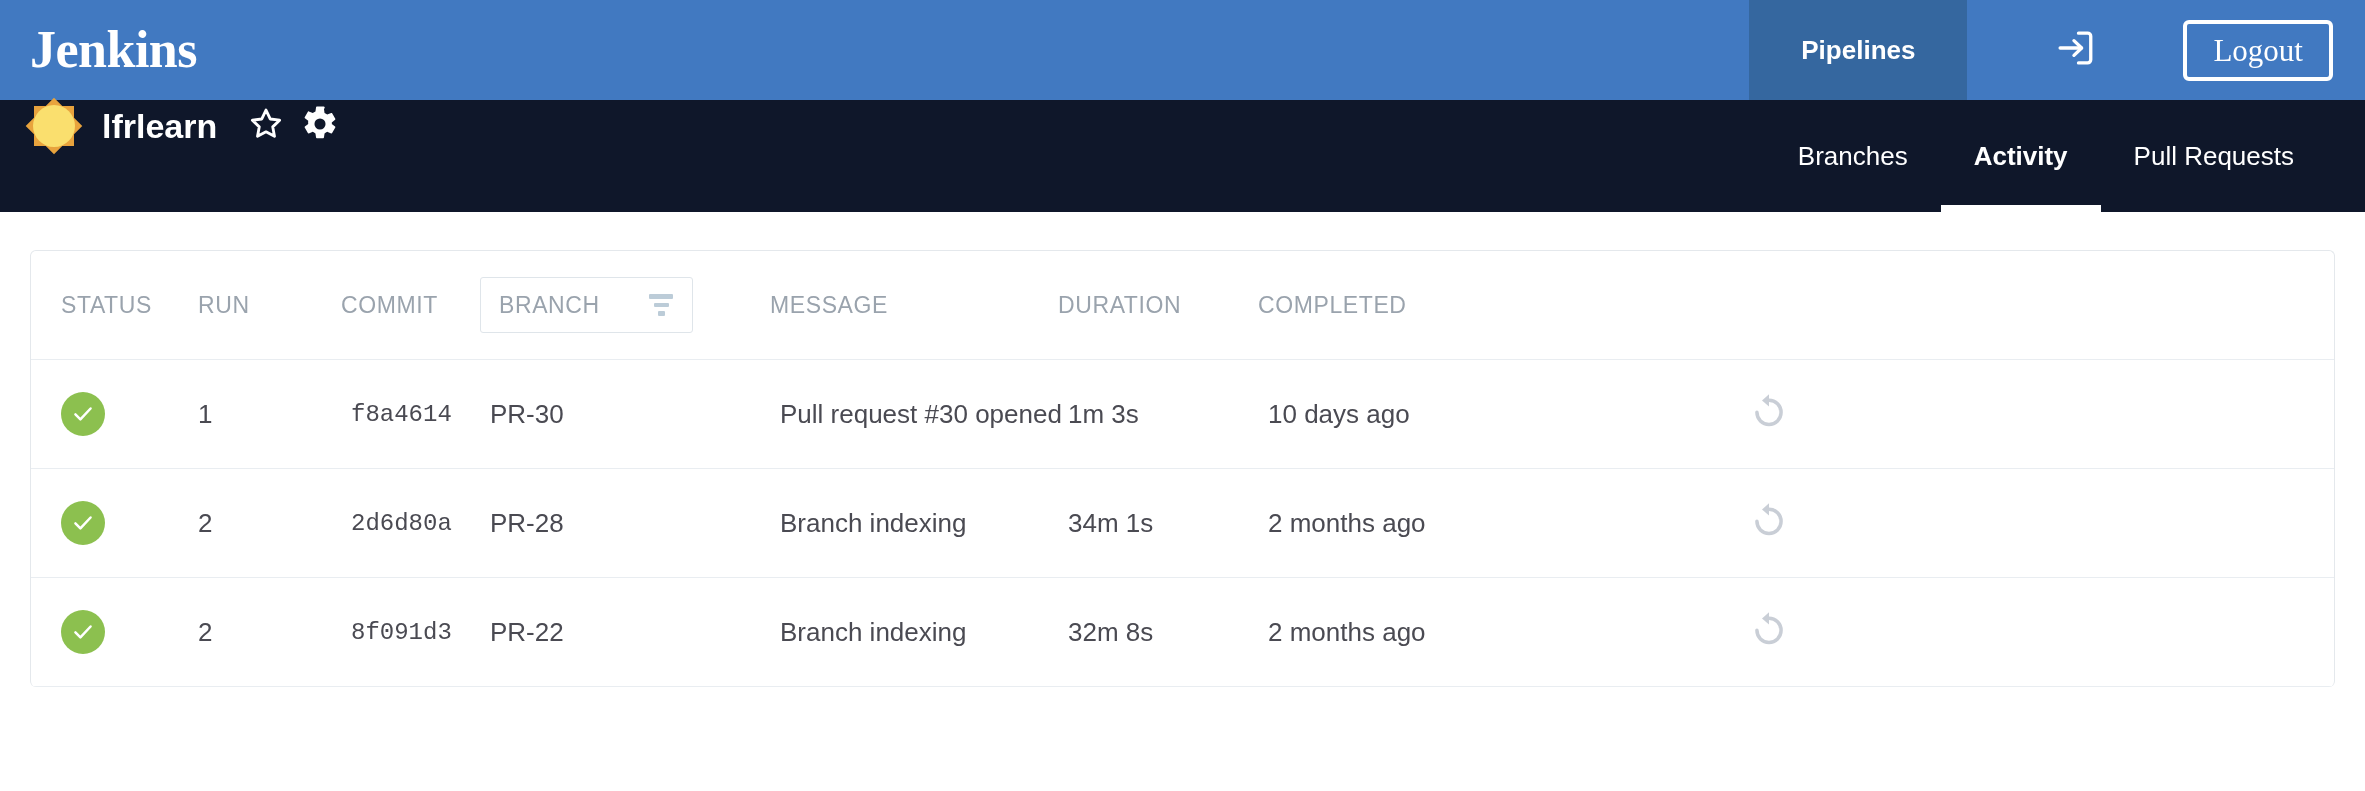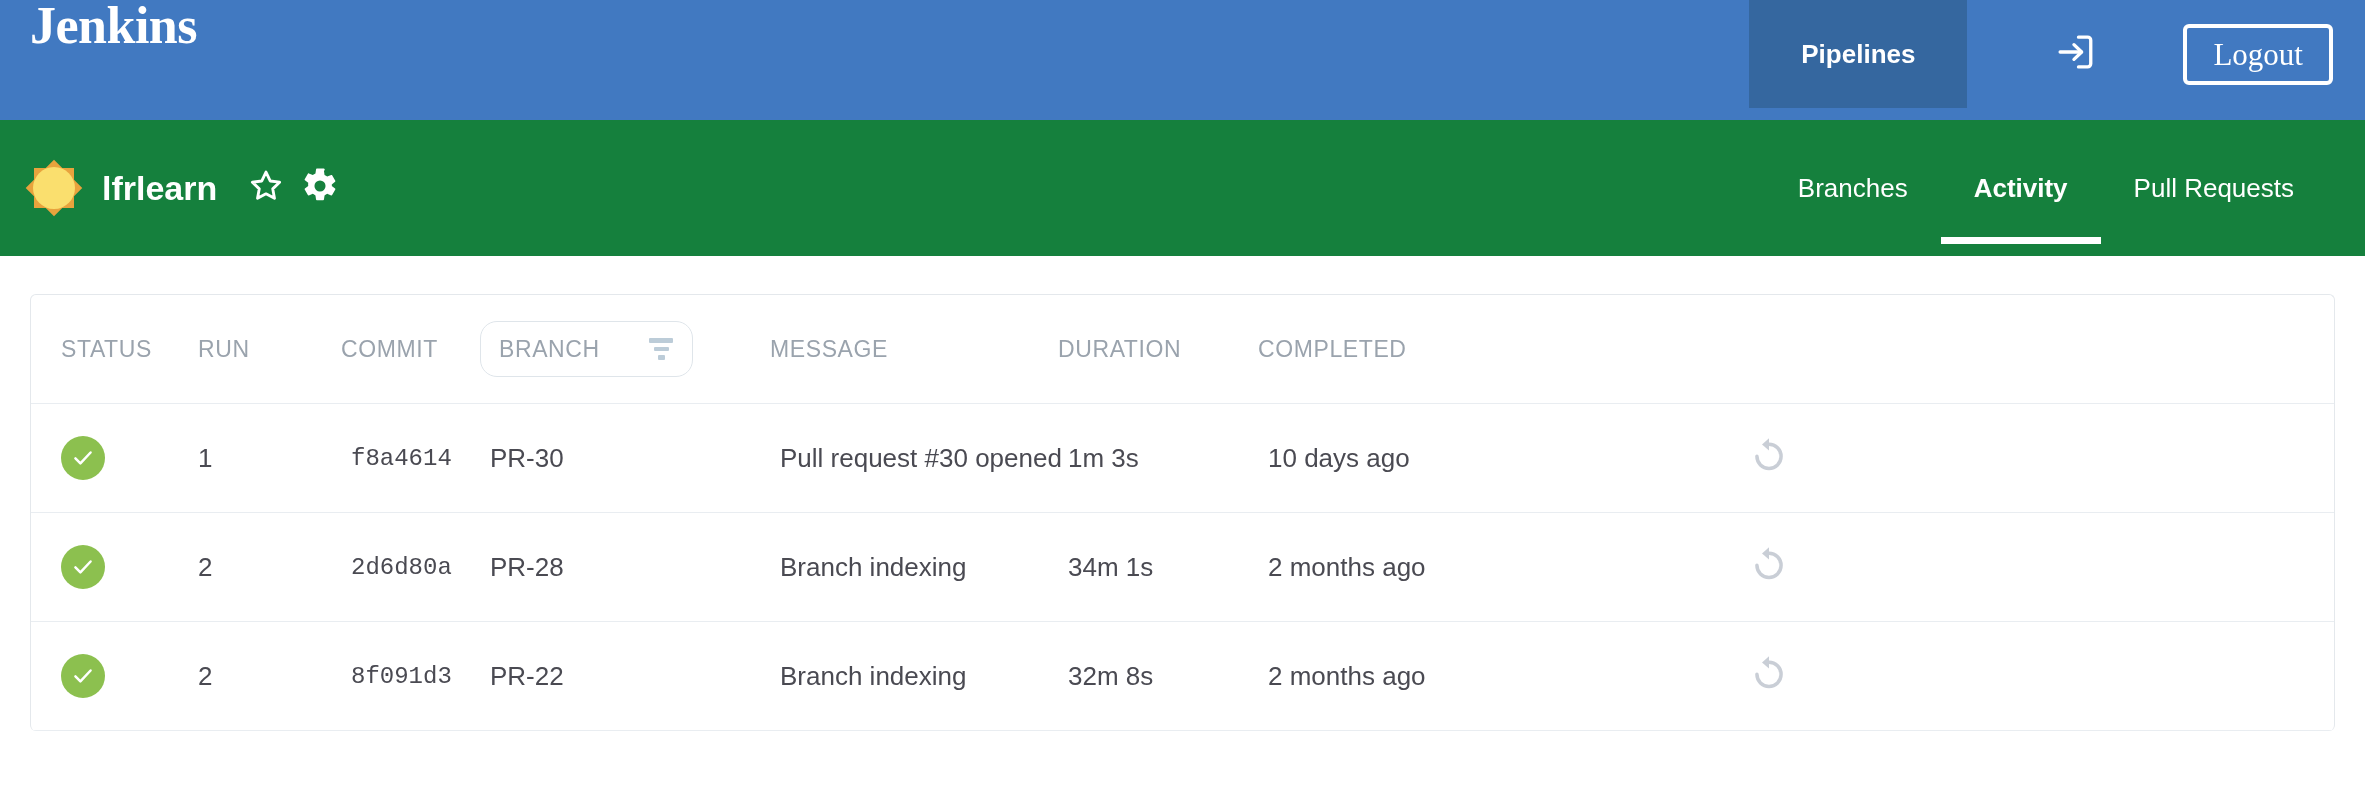--- a/index.html
+++ b/index.html
@@ -11,23 +11,24 @@
     width: 2365px;
     height: 791px;
     overflow: hidden;
     font-family: "Liberation Sans", sans-serif;
     -webkit-font-smoothing: antialiased;
   }
 
   
   .topbar {
     position: relative;
-    height: 120px;
+    height: 100px;
     background: #4179c1;
     display: flex;
+    align-items: center;
   }
   .brand {
     font-family: "Liberation Serif", serif;
     font-weight: bold;
     font-size: 52px;
     color: #ffffff;
     letter-spacing: -0.5px;
     margin-left: 30px;
     line-height: 1;
   }
@@ -70,24 +71,24 @@
     padding: 11px 26px;
     background: transparent;
     line-height: 1;
     font-family: Liberation Serif, serif;
     cursor: pointer;
   }
 
   
   .projectbar {
     position: relative;
-    height: 136px;
-    background: #15803d;
-    display: flex;
-    align-items: center;
+    height: 112px;
+    background: #0f172a;
+    display: flex;
+    align-items: flex-start;
     box-sizing: border-box;
   }
   .project-left {
     display: flex;
     align-items: center;
     margin-left: 28px;
   }
   .weather-icon {
     position: relative;
     width: 52px;
@@ -208,21 +209,21 @@
     font-size: 24px;
     color: #4a4a52;
     margin-left: 10px;
   }
 
   .branch-filter {
     display: inline-flex;
     align-items: center;
     justify-content: space-between;
     border: 1px solid #dfe5ea;
-    border-radius: 17px;
+    border-radius: 3px;
     height: 56px;
     width: 213px;
     padding: 0 18px 0 18px;
     box-sizing: border-box;
     background: #ffffff;
     cursor: pointer;
   }
   .branch-filter .th { letter-spacing: 0.6px; }
   .funnel {
     width: 26px;

